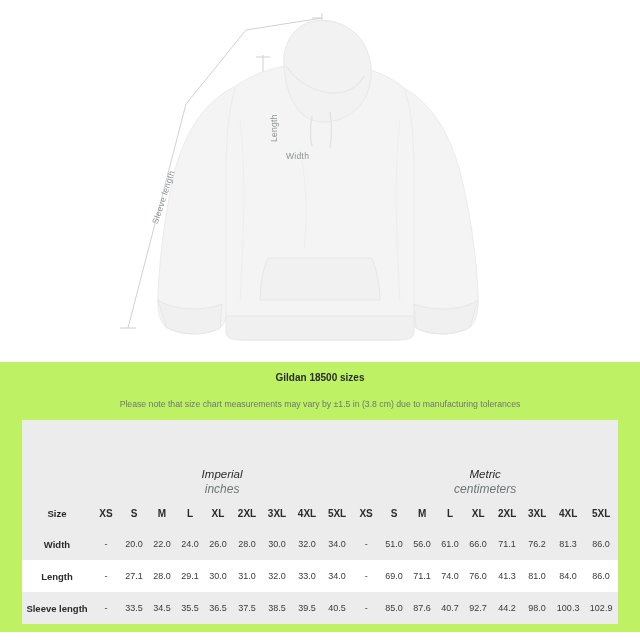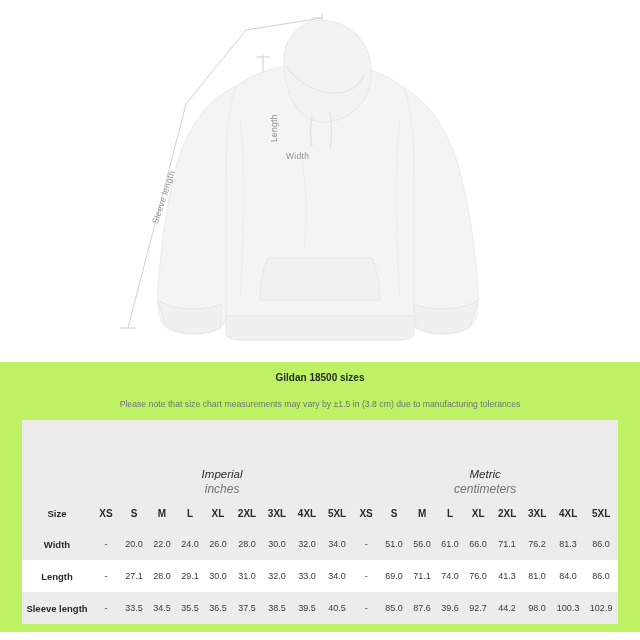--- a/index.html
+++ b/index.html
@@ -314,21 +314,21 @@
           <td>34.5</td>
           <td>35.5</td>
           <td>36.5</td>
           <td>37.5</td>
           <td>38.5</td>
           <td>39.5</td>
           <td>40.5</td>
           <td>-</td>
           <td>85.0</td>
           <td>87.6</td>
-          <td>39.6</td>
+          <td>40.7</td>
           <td>92.7</td>
           <td>44.2</td>
           <td>98.0</td>
           <td>100.3</td>
           <td>102.9</td>
         </tr>
       </tbody>
     </table>
   </div>
 

